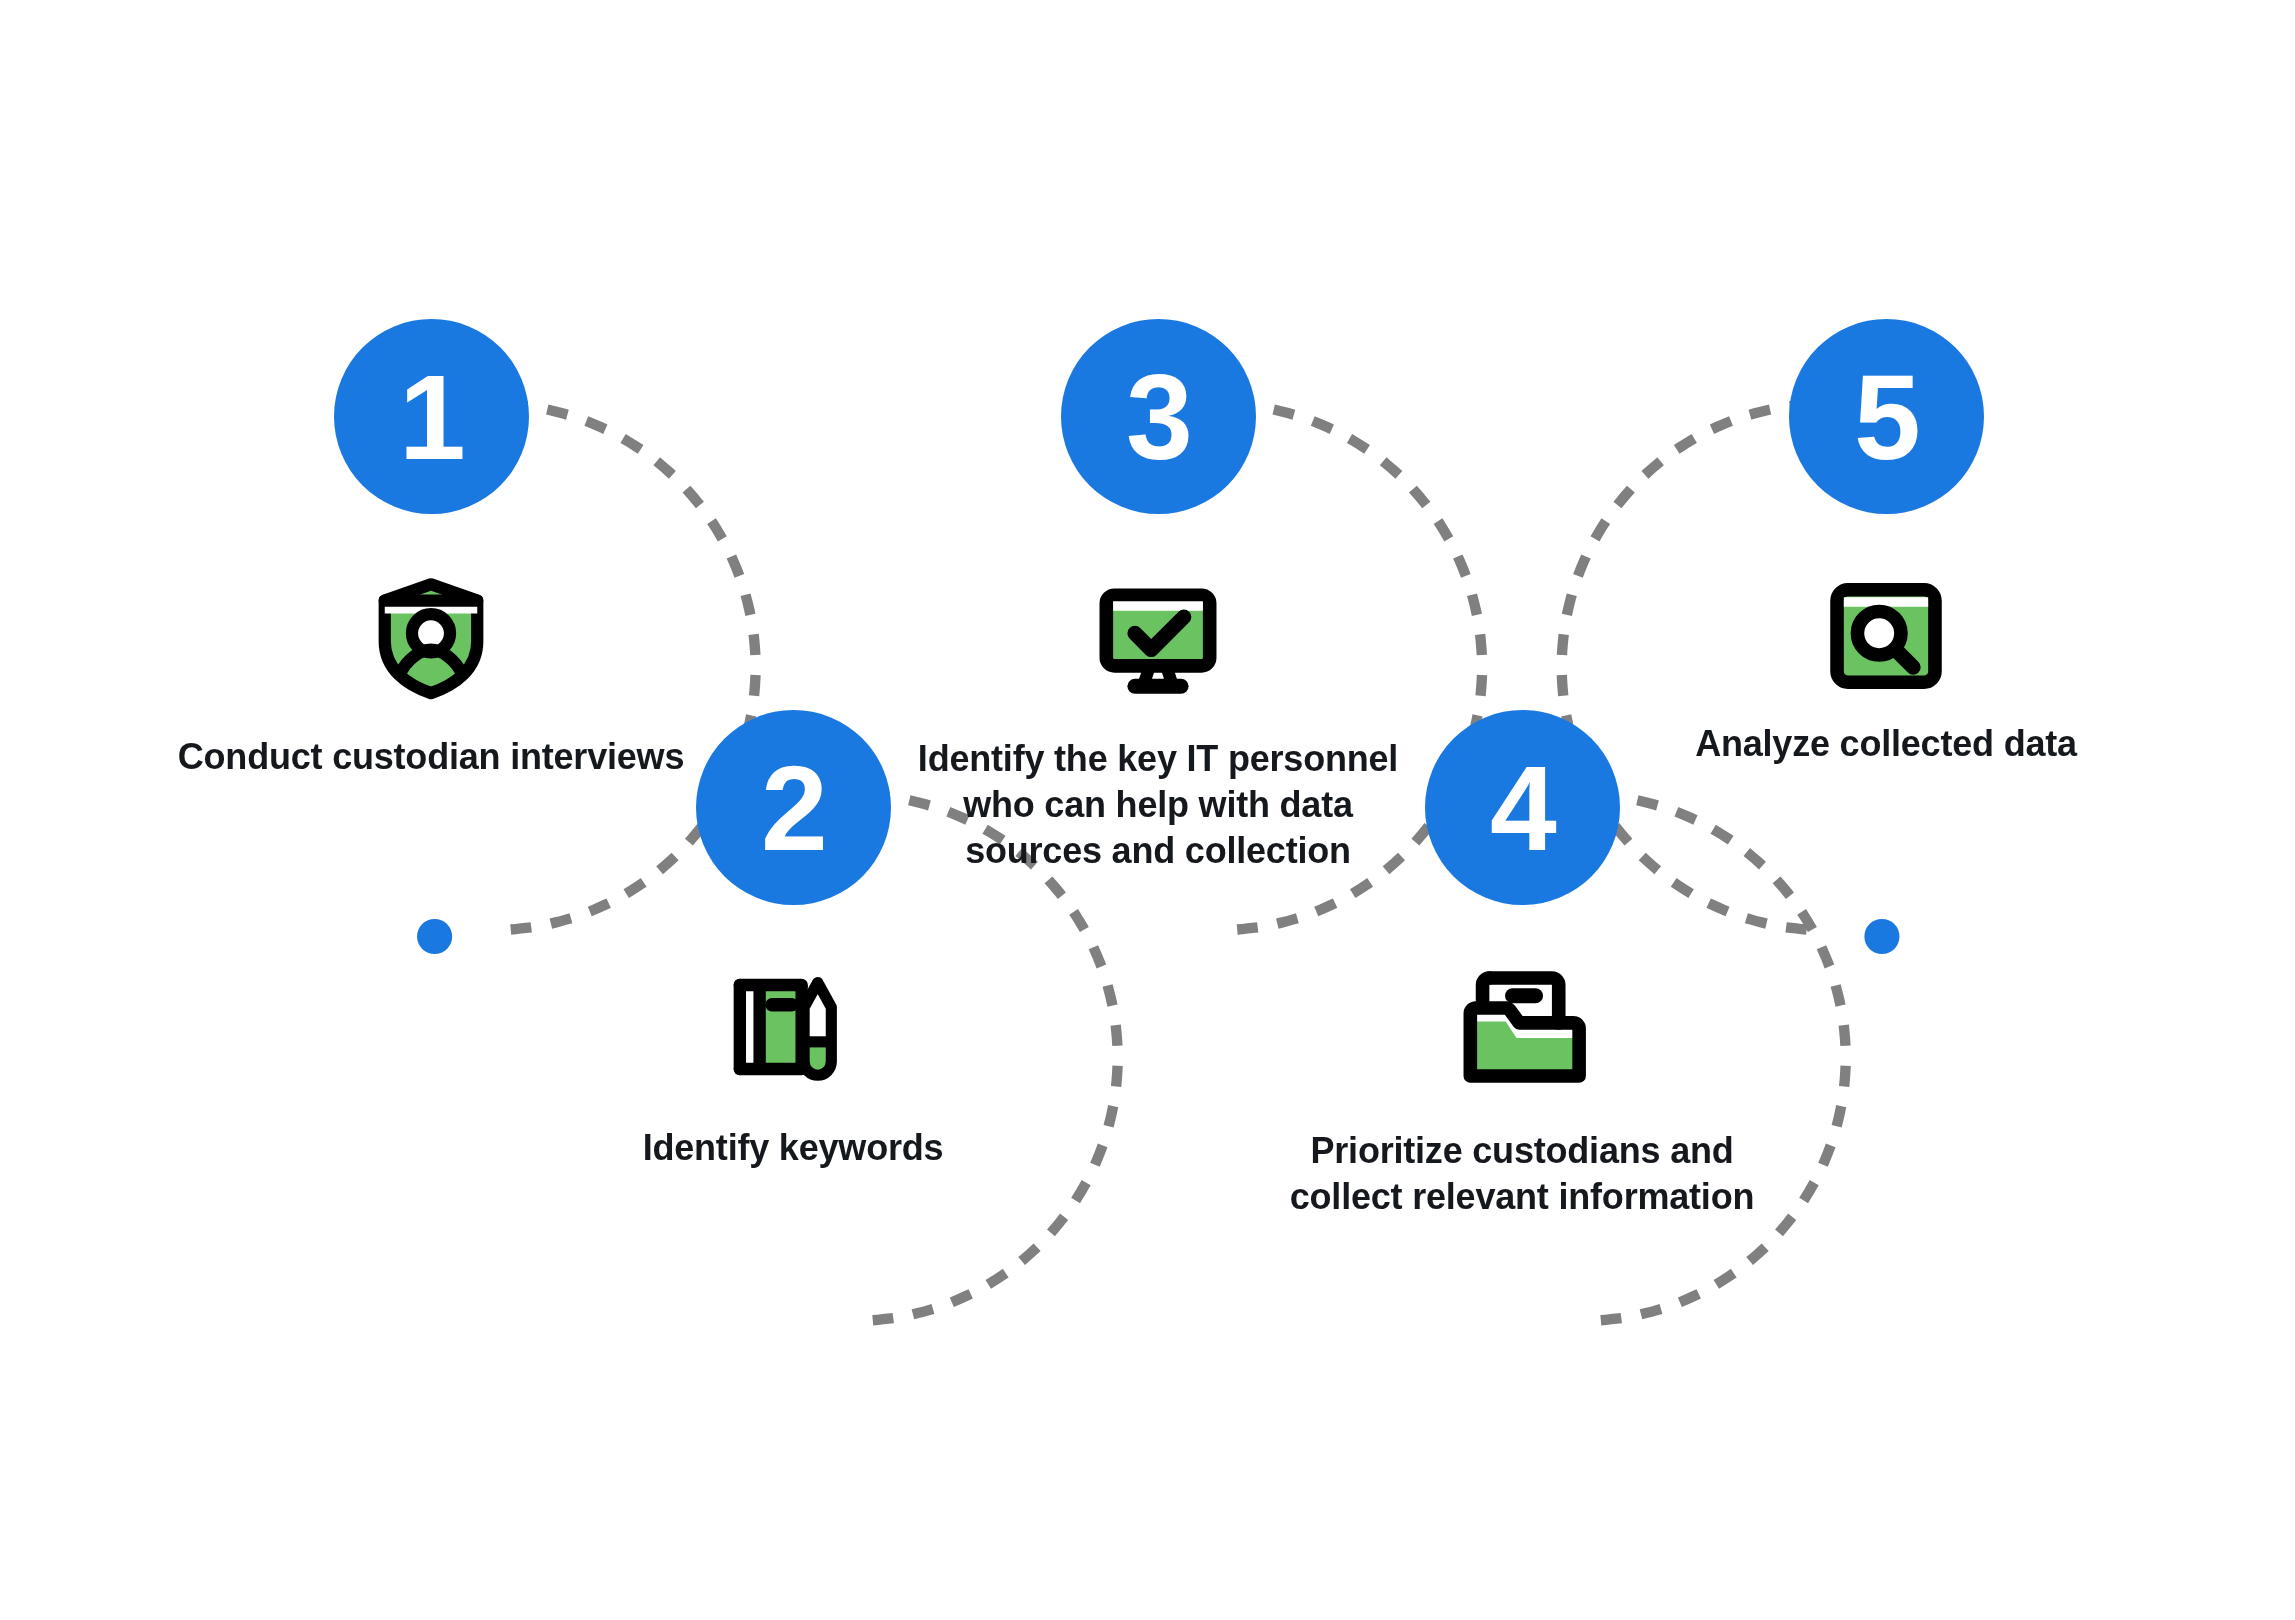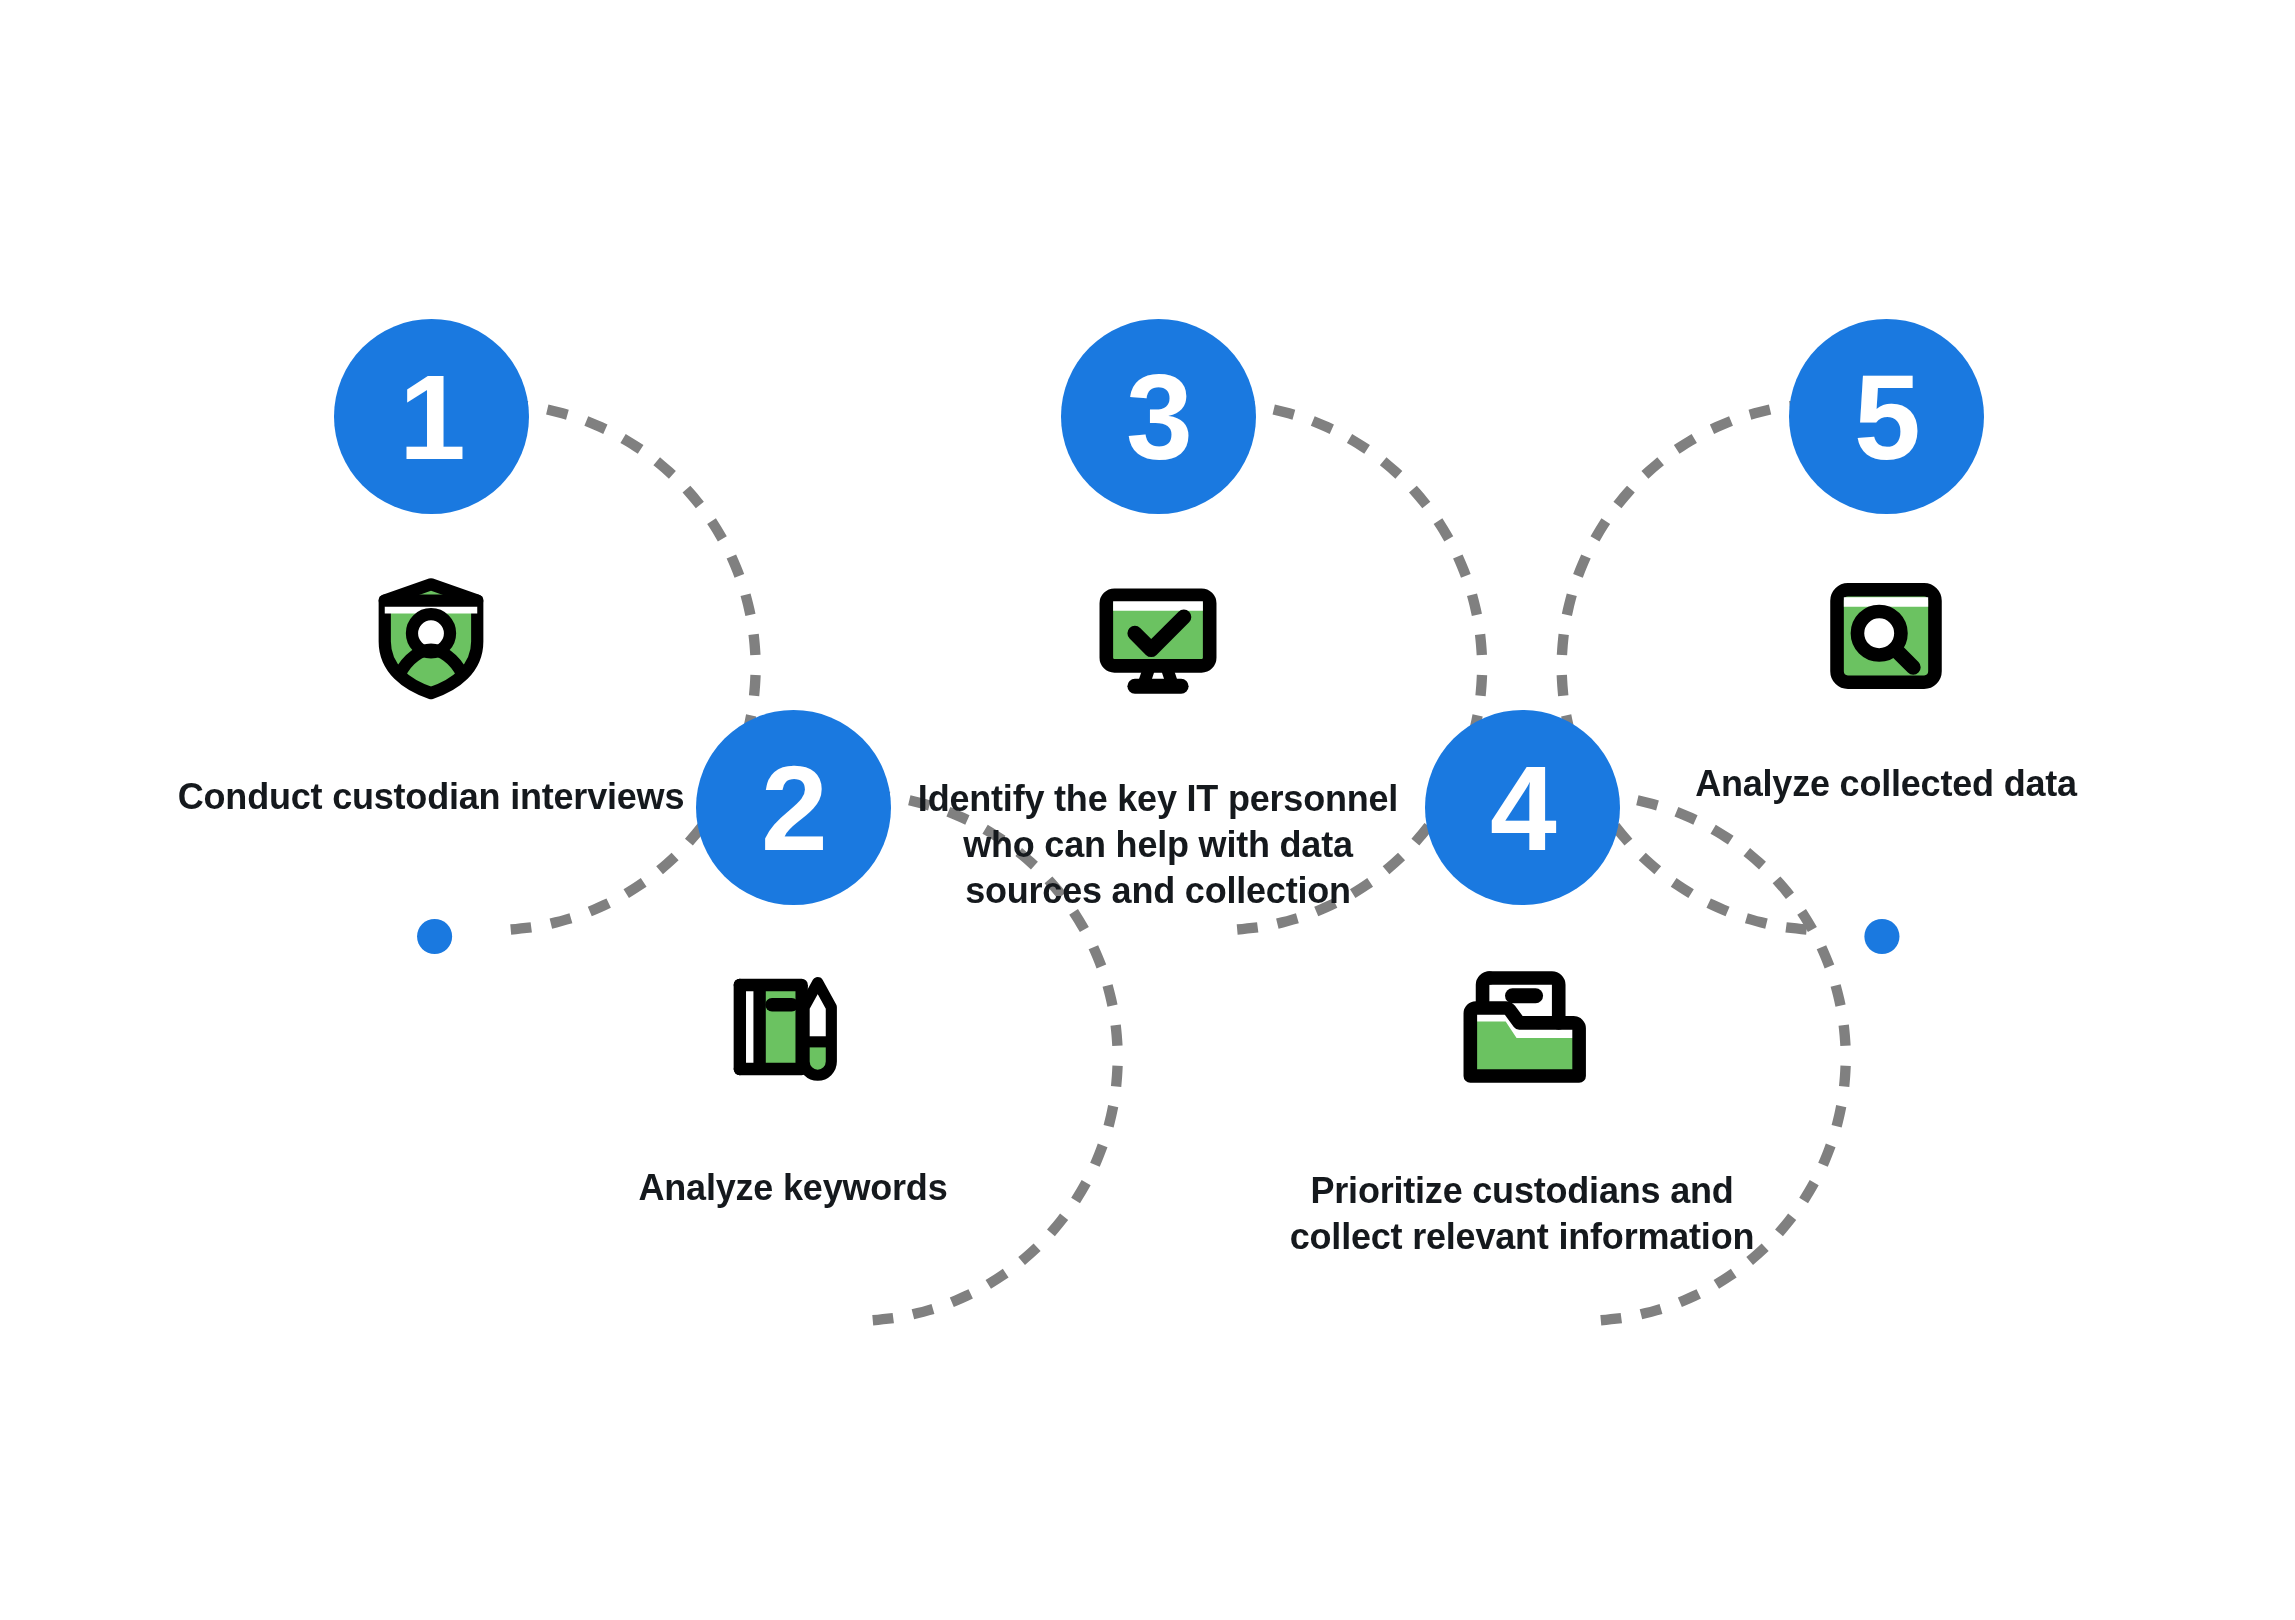--- a/index.html
+++ b/index.html
@@ -65,21 +65,20 @@
   .caption {
     position: absolute;
     width: 526px;
     color: #15191d;
     font-size: 36px;
     line-height: 1.28;
     font-weight: bold;
     letter-spacing: -0.2px;
     z-index: 4;
     font-family: "Liberation Sans", sans-serif;
-    margin-top: 40px;
   }
 </style>
 </head>
 <body>
 
 <div id="stage">
 
   <svg id="rings" viewBox="0 0 2878 2032">
     <g fill="none" stroke="#808080" stroke-width="13" stroke-linecap="square" stroke-dasharray="13 38">
 
@@ -123,21 +122,21 @@
         <path d="M12 16 H62 M12 84 H62" stroke="#000" stroke-width="10" stroke-linecap="round"></path>
         <path d="M12 16 V84" stroke="#000" stroke-width="10" stroke-linecap="round"></path>
         <path d="M28 16 V84" stroke="#000" stroke-width="10"></path>
         <path d="M62 16 V84" stroke="#000" stroke-width="10"></path>
         <path d="M38 32 H54" stroke="#000" stroke-width="11" stroke-linecap="round"></path>
         <path d="M84 66 v10 a9 9 0 0 1 -18 0 v-10 z" fill="#6bc261"></path>
         <path d="M75 14 L86 34 V78 a11 11 0 0 1 -22 0 V34 Z" fill="none" stroke="#000" stroke-width="9" stroke-linejoin="round"></path>
         <path d="M64 62 H86" stroke="#000" stroke-width="9"></path>
       </svg>
     </div>
-    <div class="caption" style="top:415px;">Analyze keywords</div>
+    <div class="caption" style="top:415px;">Identify keywords</div>
   </div>
 
   <div class="step" style="left:895px; top:319px;">
     <div class="badge" style="left:166px; top:0px;">
       <span class="badge-num">3</span>
     </div>
     <div class="icon-wrap" style="top:249px;">
       <svg viewBox="0 0 100 100">
         <rect x="12" y="20" width="76" height="52" rx="6" fill="#6bc261" stroke="#000" stroke-width="10"></rect>
         <path d="M17 28 H83" stroke="#fff" stroke-width="7"></path>

